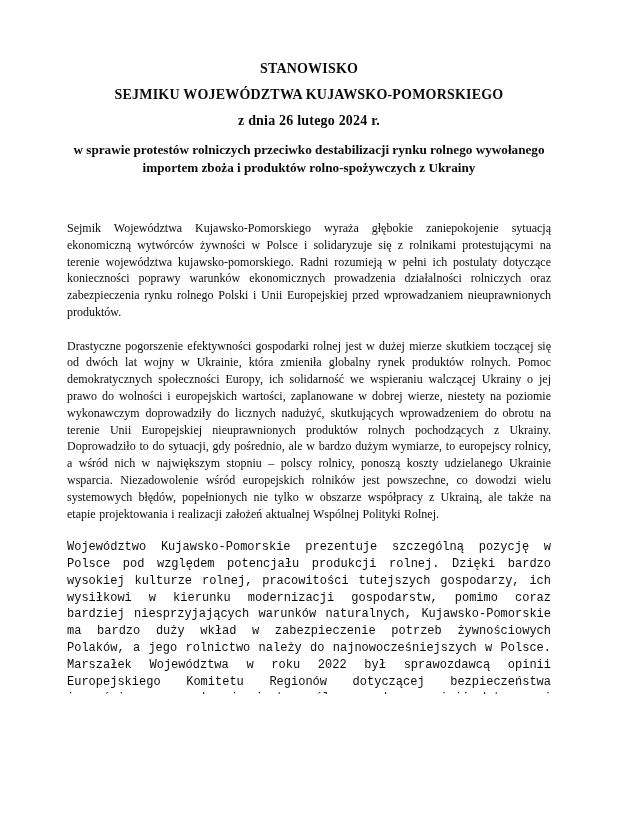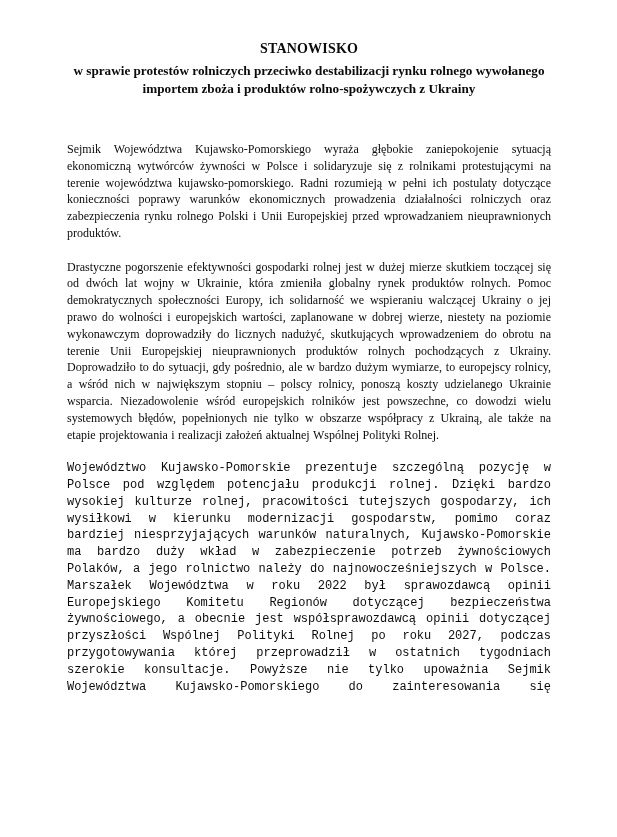--- a/index.html
+++ b/index.html
@@ -9,34 +9,35 @@
   }
   .page {
     position: relative;
     width: 617px;
     height: 694px;
     margin: 0 auto;
     background: #ffffff;
     color: #0b0b0d;
     font-family: "Liberation Serif", "DejaVu Serif", serif;
     box-sizing: border-box;
-    padding: 36px 66px 0 67px;
+    padding: 56px 66px 0 67px;
     overflow: hidden;
   }
   .doc-header {
     text-align: center;
   }
   .title-line {
     font-weight: bold;
     font-size: 14px;
     line-height: 26px;
     letter-spacing: 0.2px;
     white-space: nowrap;
   }
   .subject {
+    margin-top: 7px;
     font-weight: bold;
     font-size: 13.2px;
     line-height: 17.5px;
     text-align: center;
   }
   .doc-body {
     margin-top: 44px;
     font-size: 12px;
     line-height: 16.8px;
     text-align: justify;
@@ -50,20 +51,22 @@
     margin-bottom: 0;
     font-family: Liberation Mono, monospace;
   }
 </style>
 </head>
 <body>
 
 <div class="page">
   <header class="doc-header">
     <div class="title-line">STANOWISKO</div>
+    <div class="title-line">SEJMIKU WOJEWÓDZTWA KUJAWSKO-POMORSKIEGO</div>
+    <div class="title-line">z dnia 26 lutego 2024 r.</div>
     <div class="subject">w sprawie protestów rolniczych przeciwko destabilizacji rynku rolnego wywołanego importem zboża i produktów rolno-spożywczych z Ukrainy</div>
   </header>
 
   <main class="doc-body">
     <p>Sejmik Województwa Kujawsko-Pomorskiego wyraża głębokie zaniepokojenie sytuacją ekonomiczną wytwórców żywności w Polsce i solidaryzuje się z rolnikami protestującymi na terenie województwa kujawsko-pomorskiego. Radni rozumieją w pełni ich postulaty dotyczące konieczności poprawy warunków ekonomicznych prowadzenia działalności rolniczych oraz zabezpieczenia rynku rolnego Polski i Unii Europejskiej przed wprowadzaniem nieuprawnionych produktów.</p>
     <p>Drastyczne pogorszenie efektywności gospodarki rolnej jest w dużej mierze skutkiem toczącej się od dwóch lat wojny w Ukrainie, która zmieniła globalny rynek produktów rolnych. Pomoc demokratycznych społeczności Europy, ich solidarność we wspieraniu walczącej Ukrainy o jej prawo do wolności i europejskich wartości, zaplanowane w dobrej wierze, niestety na poziomie wykonawczym doprowadziły do licznych nadużyć, skutkujących wprowadzeniem do obrotu na terenie Unii Europejskiej nieuprawnionych produktów rolnych pochodzących z Ukrainy. Doprowadziło to do sytuacji, gdy pośrednio, ale w bardzo dużym wymiarze, to europejscy rolnicy, a wśród nich w największym stopniu – polscy rolnicy, ponoszą koszty udzielanego Ukrainie wsparcia. Niezadowolenie wśród europejskich rolników jest powszechne, co dowodzi wielu systemowych błędów, popełnionych nie tylko w obszarze współpracy z Ukrainą, ale także na etapie projektowania i realizacji założeń aktualnej Wspólnej Polityki Rolnej.</p>
     <p class="truncated">Województwo Kujawsko-Pomorskie prezentuje szczególną pozycję w Polsce pod względem potencjału produkcji rolnej. Dzięki bardzo wysokiej kulturze rolnej, pracowitości tutejszych gospodarzy, ich wysiłkowi w kierunku modernizacji gospodarstw, pomimo coraz bardziej niesprzyjających warunków naturalnych, Kujawsko-Pomorskie ma bardzo duży wkład w zabezpieczenie potrzeb żywnościowych Polaków, a jego rolnictwo należy do najnowocześniejszych w Polsce. Marszałek Województwa w roku 2022 był sprawozdawcą opinii Europejskiego Komitetu Regionów dotyczącej bezpieczeństwa żywnościowego, a obecnie jest współsprawozdawcą opinii dotyczącej przyszłości Wspólnej Polityki Rolnej po roku 2027, podczas przygotowywania której przeprowadził w ostatnich tygodniach szerokie konsultacje. Powyższe nie tylko upoważnia Sejmik Województwa Kujawsko-Pomorskiego do zainteresowania się problematyką rozwoju rolnictwa, ale wręcz stanowi zobowiązanie do</p>
   </main>
 </div>
 

